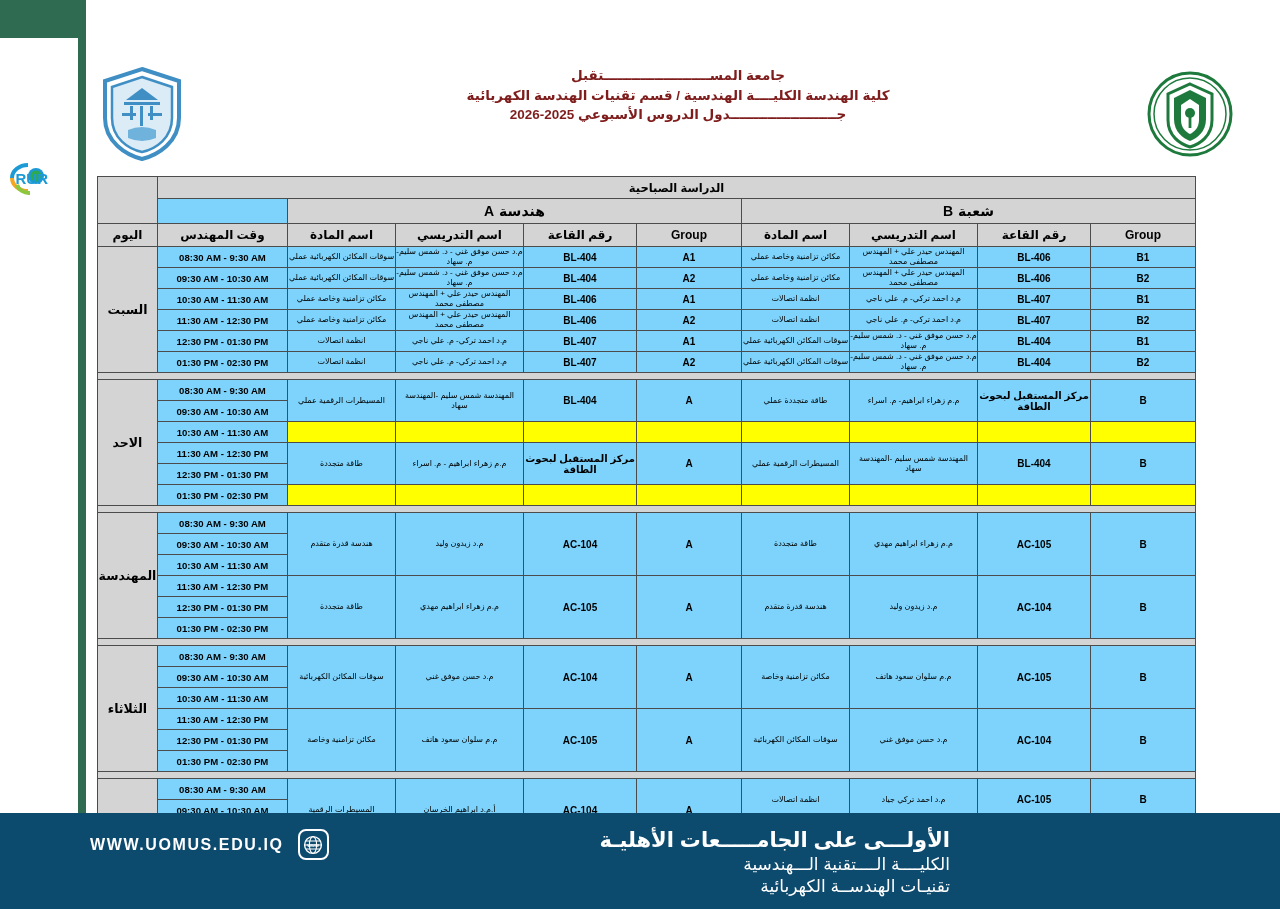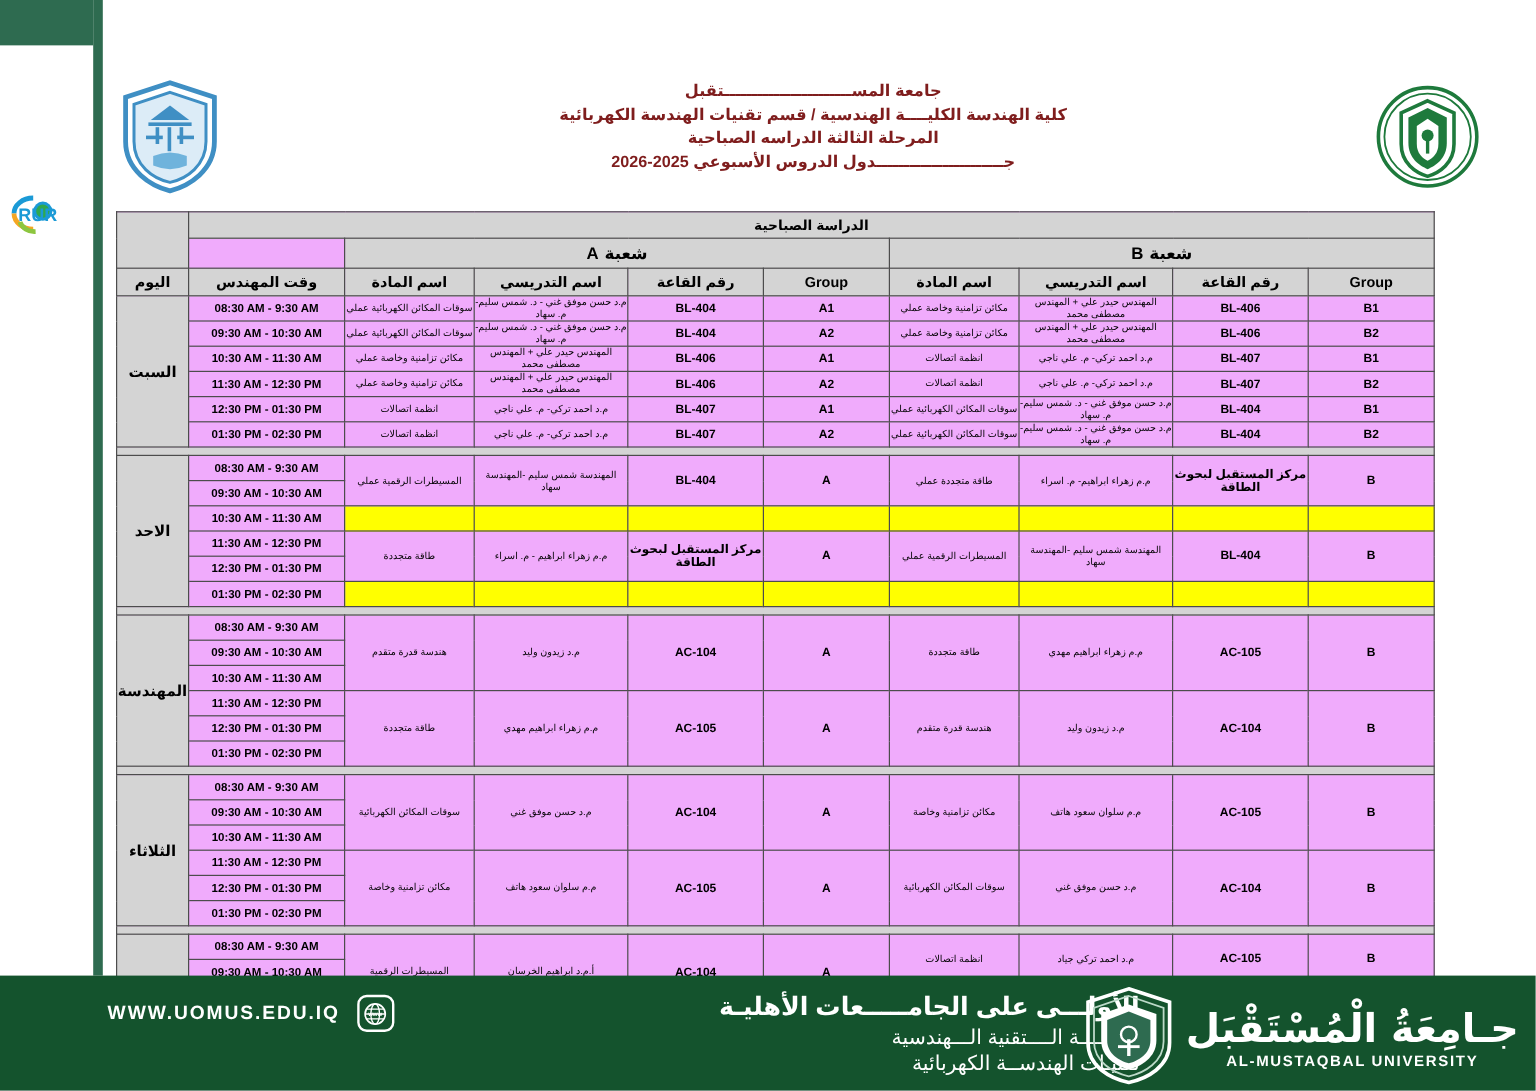--- a/index.html
+++ b/index.html
@@ -55,21 +55,21 @@
 
   
   #schedule-wrap{
     position:absolute; left:110px; top:176px; width:1086px;
   }
   table.sched{
     border-collapse:collapse;
     width:1086px;
     direction:rtl;
     table-layout:fixed;
-    background:#f0abfc;
+    background:#7dd3fc;
   }
   table.sched td, table.sched th{
     border:1px solid #4c4c4c;
     padding:0;
     text-align:center;
     vertical-align:middle;
     color:#000;
   }
   .hdr-grey{ background:#d4d4d4; font-weight:bold; }
   .row-top-title{ height:22px; font-size:11.5px; font-weight:bold; }
@@ -91,21 +91,21 @@
   }
   td.grpcell{ font-size:10px; font-weight:bold; }
   td.hallcell{ font-size:10px; font-weight:bold; }
   td.ar{ font-size:8px; line-height:1.25; padding:1px 2px; }
   tr.spacer td{ height:7px; background:#d4d4d4; border-left:1px solid #4c4c4c; border-right:1px solid #4c4c4c;}
   td.hl{ background:#ffff00; }
 
   
   #footer{
     position:absolute; left:0; bottom:0; width:1280px; height:96px;
-    background:#14532d;
+    background:#0c4a6e;
   }
   #footer-left{
     position:absolute; left:90px; top:16px;
     display:flex; flex-direction:column; gap:11px;
   }
   .f-row{ display:flex; align-items:center; gap:14px; }
   .f-ico{
     width:31px; height:31px; border:2px solid #ffffff; border-radius:8px;
     display:flex; align-items:center; justify-content:center; color:#fff;
   }
@@ -261,21 +261,20 @@
       <rect x="50" y="40" width="3" height="14" fill="#3f8fc4"></rect>
       <rect x="22" y="47" width="14" height="3" fill="#3f8fc4"></rect>
       <rect x="48" y="47" width="14" height="3" fill="#3f8fc4"></rect>
       <path d="M28 64 Q42 58 56 64 L56 72 Q42 78 28 72 Z" fill="#6fb3dc"></path>
     </svg>
   </div>
 
   <div id="header-text">
     <div class="h-line" id="h1line">جامعة المســـــــــــــــــــــــتقبل</div>
     <div class="h-line" id="h2line">كلية الهندسة الكليــــة الهندسية / قسم تقنيات الهندسة الكهربائية</div>
-    <div class="h-line" id="h3line">المرحلة الثالثة الدراسه الصباحية</div>
     <div class="h-line" id="h4line">جـــــــــــــــــــــــدول الدروس الأسبوعي 2025-2026</div>
   </div>
 
   <div id="logo-right">
     <svg width="88" height="92" viewBox="0 0 88 92">
       <circle cx="44" cy="46" r="41" fill="none" stroke="#1e7a3c" stroke-width="3"></circle>
       <circle cx="44" cy="46" r="36" fill="none" stroke="#1e7a3c" stroke-width="1.5"></circle>
       <path d="M44 16 L66 26 L66 52 C66 68 54 76 44 79 C34 76 22 68 22 52 L22 26 Z" fill="none" stroke="#1e7a3c" stroke-width="3"></path>
       <path d="M44 22 L60 30 L60 51 C60 64 51 70 44 73 C37 70 28 64 28 51 L28 30 Z" fill="#1e7a3c"></path>
       <path d="M44 31 L53 37 L53 52 C53 60 48 64 44 66 C40 64 35 60 35 52 L35 37 Z" fill="#fff"></path>
@@ -299,21 +298,21 @@
       <col class="col-time">
         <col class="col-day">
     </colgroup>
     <tbody id="tbody-head">
         <tr class="row-top-title">
           <td class="hdr-grey" colspan="9">الدراسة الصباحية</td>
           <td class="hdr-grey" rowspan="2"></td>
         </tr>
         <tr class="row-shoba">
           <td class="hdr-grey" colspan="4">شعبة  B</td>
-          <td class="hdr-grey" colspan="4">شعبة  A</td>
+          <td class="hdr-grey" colspan="4">هندسة  A</td>
         </tr>
         <tr class="row-colhdr">
           <td class="hdr-grey">Group</td>
           <td class="hdr-grey">رقم القاعة</td>
           <td class="hdr-grey">اسم التدريسي</td>
           <td class="hdr-grey">اسم المادة</td>
           <td class="hdr-grey">Group</td>
           <td class="hdr-grey">رقم القاعة</td>
           <td class="hdr-grey">اسم التدريسي</td>
           <td class="hdr-grey">اسم المادة</td>
@@ -585,30 +584,13 @@
       <div class="f-txt">WWW.UOMUS.EDU.IQ</div>
     </div>
   </div>
 
   <div id="footer-center">
     <div id="fc1">الأولـــى على الجامـــــعات الأهليـة</div>
     <div id="fc2">الكليــــة الــــتقنية الـــهندسية</div>
     <div id="fc3">تقنيـات الهندســة الكهربائية</div>
   </div>
 
-  <div id="footer-brand">
-    <div style="display:flex;flex-direction:column;align-items:center;gap:4px;">
-      <div id="brand-ar">جـامِعَةُ الْمُسْتَقْبَل</div>
-      <div id="brand-en">AL-MUSTAQBAL  UNIVERSITY</div>
-    </div>
-    <div>
-      <svg width="78" height="84" viewBox="0 0 78 84">
-        <path d="M39 3 L73 14 L73 48 C73 68 54 78 39 81 C24 78 5 68 5 48 L5 14 Z" fill="none" stroke="#ffffff" stroke-width="3"></path>
-        <path d="M39 9 L68 19 L68 47 C68 64 52 73 39 76 C26 73 10 64 10 47 L10 19 Z" fill="none" stroke="#bcd9c8" stroke-width="1.5"></path>
-        <path d="M39 16 L62 24 L62 46 C62 60 49 68 39 70 C29 68 16 60 16 46 L16 24 Z" fill="#ffffff"></path>
-        <path d="M39 22 L57 29 L57 46 C57 57 47 63 39 65 C31 63 21 57 21 46 L21 29 Z" fill="#2e6b50"></path>
-        <circle cx="39" cy="41" r="6.5" fill="none" stroke="#ffffff" stroke-width="2"></circle>
-        <rect x="37.6" y="45" width="2.8" height="14" fill="#ffffff"></rect>
-        <rect x="30" y="50" width="18" height="2.4" fill="#ffffff"></rect>
-      </svg>
-    </div>
-  </div>
 </div>
 
 </body></html>

